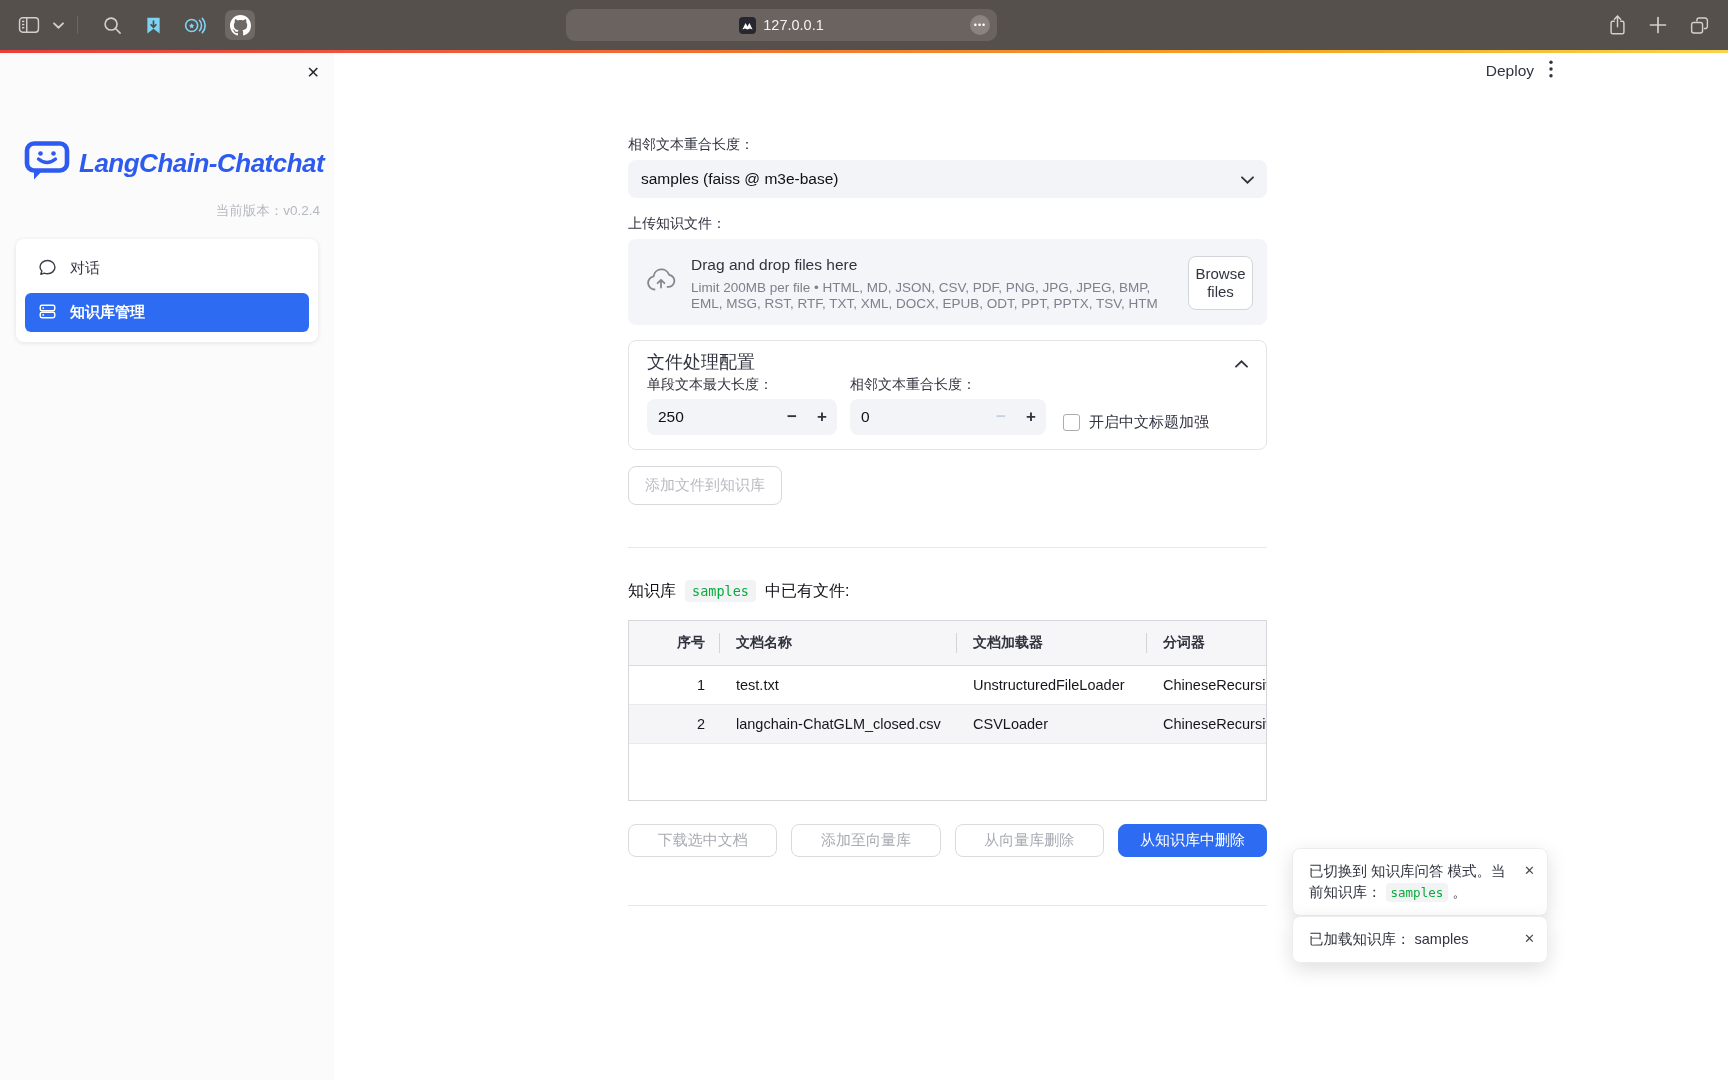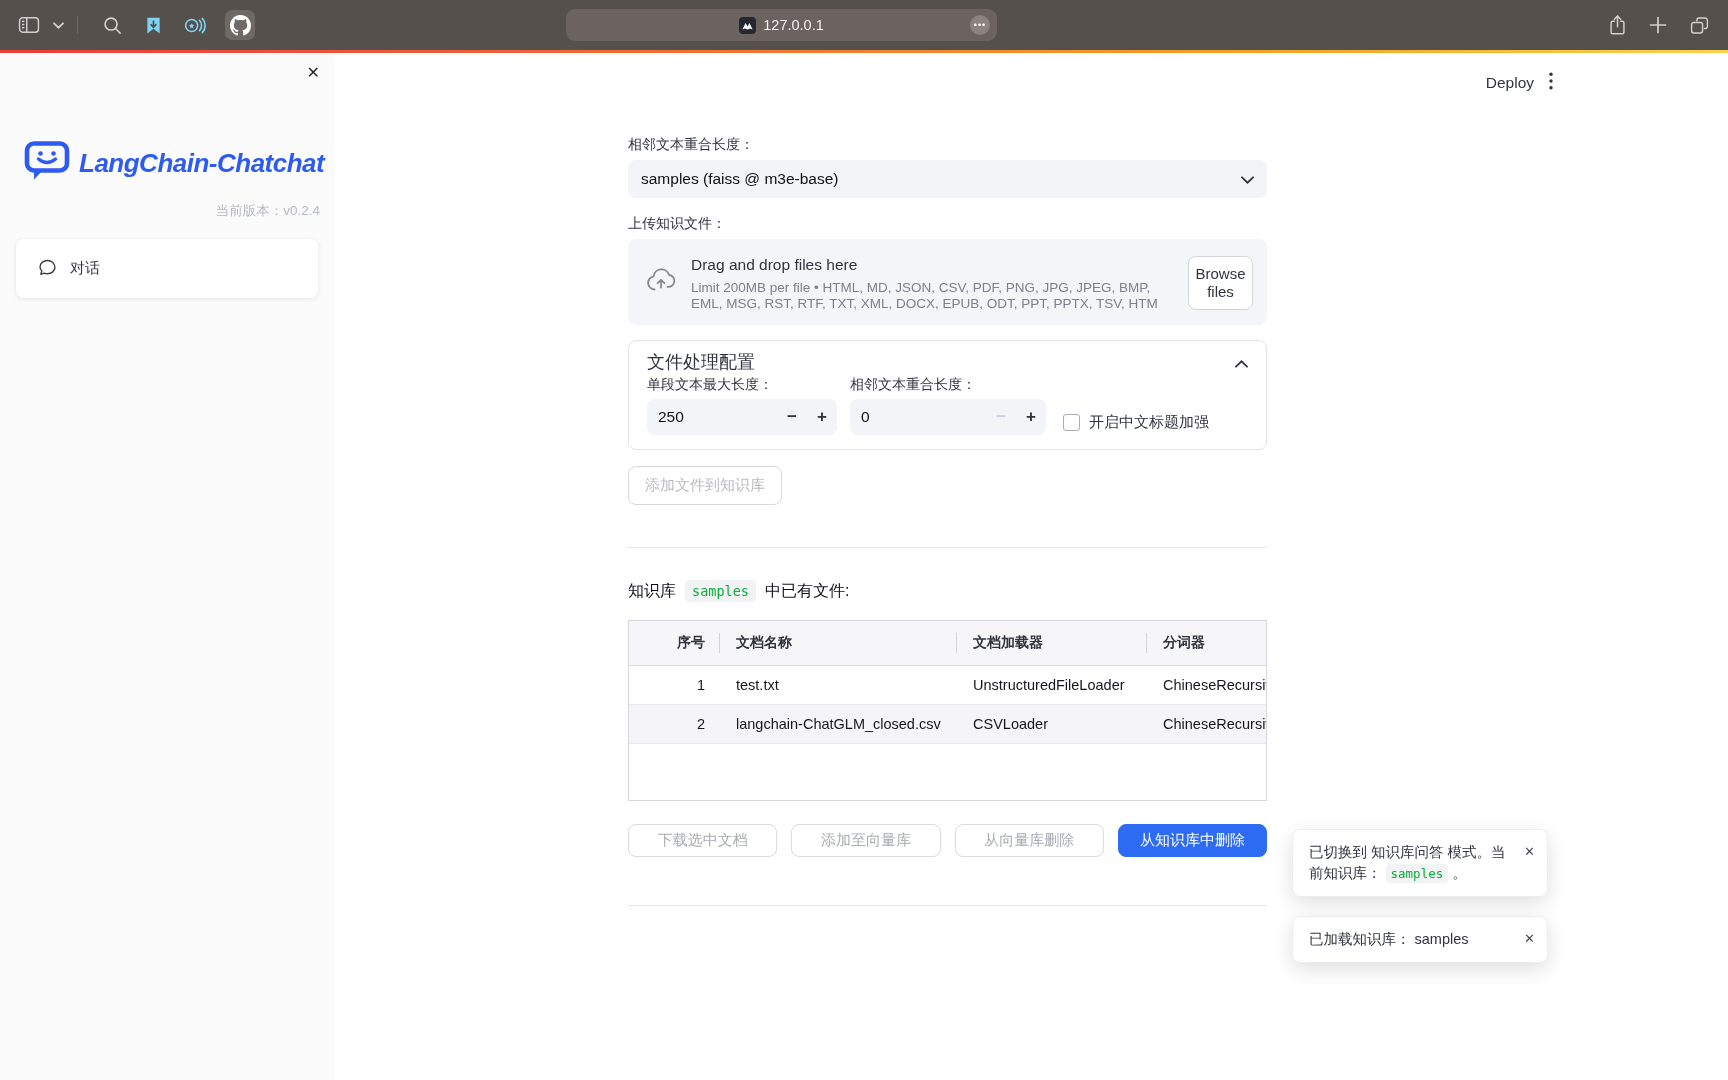--- a/index.html
+++ b/index.html
@@ -33,21 +33,21 @@
   .version { text-align:right; margin:16px 14px 0 0; color:#b5b8bf; font-size:13.5px; }
   .nav-card { margin:19px 16px 0 16px; background:#fff; border-radius:8px; padding:10px 9px;
     box-shadow:0 1px 5px rgba(20,24,48,.10); }
   .nav-item { height:39px; display:flex; align-items:center; gap:13px; padding:0 13px; border-radius:6px;
     font-size:15px; color:#31333f; }
   .nav-item + .nav-item { margin-top:5px; }
   .nav-item.selected { background:#2d6cf2; color:#fff; font-weight:bold; }
 
   
   .main { flex:1; position:relative; background:#fff; }
-  .main-header { position:absolute; top:19px; right:175px; display:flex; align-items:center; gap:15px; }
+  .main-header { position:absolute; top:7px; right:175px; display:flex; align-items:center; gap:15px; }
   .deploy { font-size:15.5px; color:#31333f; }
   .content { margin-left:294px; width:639px; padding-top:84px; }
 
   .field-label { font-size:14px; color:#31333f; line-height:15px; margin-bottom:8px; }
   .selectbox { height:38px; background:#f3f4f8; border-radius:8px; display:flex; align-items:center;
     padding:0 13px; font-size:15.5px; color:#0e1117; margin-bottom:18px; }
   .selectbox .chev { margin-left:auto; }
 
   .dropzone { background:#f4f5f8; border-radius:8px; height:86px; padding:17px 14px 17px 18px;
     display:flex; align-items:flex-start; gap:15px; margin-bottom:15px; }
@@ -94,21 +94,21 @@
   .c1 { justify-content:flex-end; text-align:right; padding-right:14px; display:flex; }
   .cn { padding-left:17px; white-space:nowrap; overflow:hidden; }
 
   .actions { margin-top:23px; display:flex; gap:14px;text-align:right; }
   .act-btn { flex:1; height:33px; border:1px solid #dadbdf; border-radius:8px; background:#fff; color:#a9abb2;
     font-size:15px; display:flex; align-items:center; justify-content:center; white-space:nowrap; }
   .act-btn.primary { background:#2d6cf2; border-color:#2d6cf2; color:#fff; }
   .divider2 { height:1px; background:#e7e8ea; margin-top:48px; }
 
   
-  .toasts { position:fixed; right:180px; bottom:117px; width:256px; display:flex; flex-direction:column; gap:19px; }
+  .toasts { position:fixed; right:180px; bottom:117px; width:256px; display:flex; flex-direction:column; }
   .toast { position:relative; background:#fff; border:1px solid #ecedf0; border-radius:8px;
     box-shadow:0 6px 20px rgba(0,0,0,.13); padding:12px 34px 12px 16px; font-size:14.5px; color:#31333f; line-height:21px; }
   .toast .code-chip { font-size:12.5px; padding:2px 5px; }
   .toast-close { position:absolute; top:11px; right:12px; font-size:13px; color:#4a4c55; }
 </style>
 </head>
 <body>
 
 <div class="chrome">
   <div class="chrome-left">
@@ -212,20 +212,31 @@
     </div>
 
     <div class="nav-card">
       <div class="nav-item">
         <span>
           <svg width="19" height="19" viewBox="0 0 24 24" fill="none" stroke="#3d404c" stroke-width="1.8" stroke-linejoin="round">
             <path d="M12 3.2c-5.2 0-9.4 3.6-9.4 8.1 0 2 .85 3.8 2.25 5.2L3.6 20.6l4.3-1.5c1.25.5 2.65.8 4.1.8 5.2 0 9.4-3.6 9.4-8.1S17.2 3.2 12 3.2z"></path>
           </svg>
         </span>
         <span>对话</span>
+      </div>
+      <div class="nav-item selected">
+        <span>
+          <svg width="19" height="19" viewBox="0 0 24 24" fill="none" stroke="#ffffff" stroke-width="1.8" stroke-linecap="round">
+            <rect x="2.8" y="4.2" width="18.4" height="6.8" rx="2.2"></rect>
+            <rect x="2.8" y="13" width="18.4" height="6.8" rx="2.2"></rect>
+            <line x1="6.6" y1="7.6" x2="6.61" y2="7.6" stroke-width="2.2"></line>
+            <line x1="6.6" y1="16.4" x2="6.61" y2="16.4" stroke-width="2.2"></line>
+          </svg>
+        </span>
+        <span>知识库管理</span>
       </div>
     </div>
   </div>
 
   <div class="main">
     <div class="main-header">
       <span class="deploy">Deploy</span>
       <span>
         <svg width="4" height="18" viewBox="0 0 4 18">
             <circle cx="2" cy="2.2" r="1.7" fill="#31333f"></circle>

